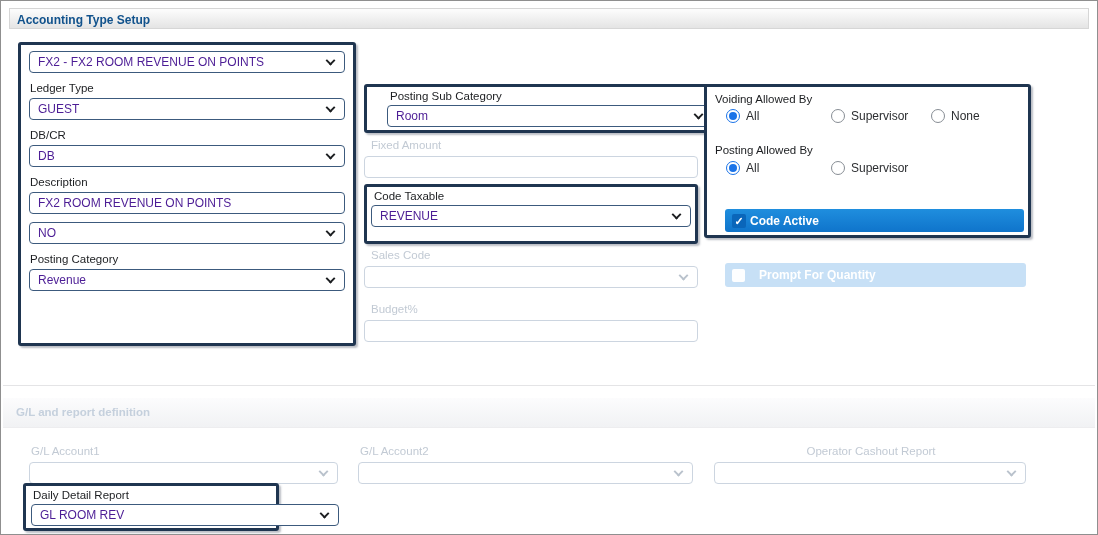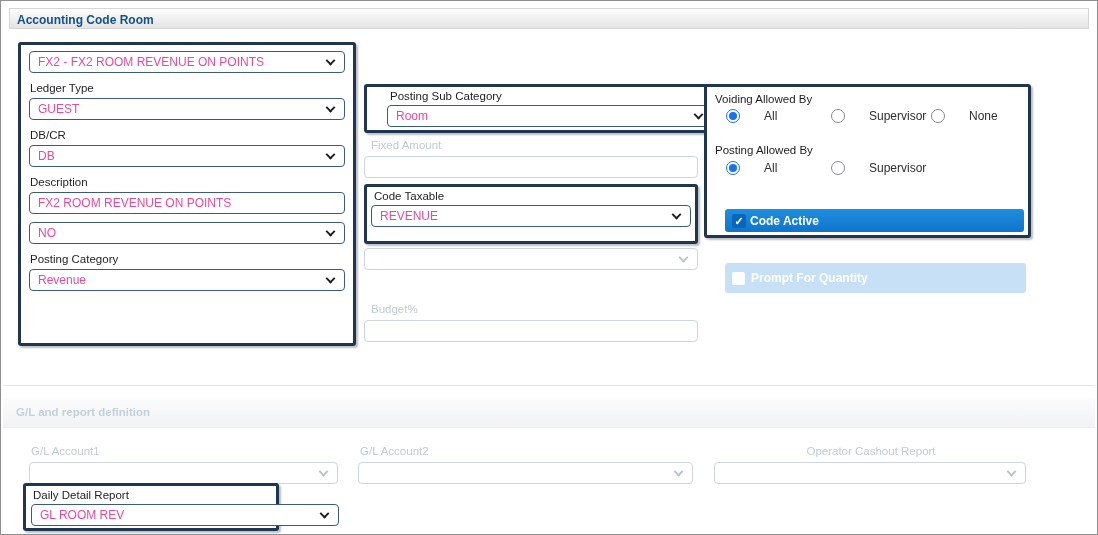--- a/index.html
+++ b/index.html
@@ -42,21 +42,21 @@
     white-space: nowrap;
   }
   .lbl.dis { color: #c2cad4; }
 
   .ctrl {
     position: relative;
     height: 22px; line-height: 20px;
     background: #fff;
     border: 1px solid #3c5a7d;
     border-radius: 4px;
-    font-size: 12px; color: #ec4899;
+    font-size: 12px; color: #4c1d95;
     padding: 0 22px 0 8px;
     white-space: nowrap; overflow: hidden;
   }
   .ctrl.noarrow { padding-right: 8px; }
   .ctrl.dis { border-color: #ccd5e0; color: #b7c0cb; }
 
   .chev {
     position: absolute; right: 10px; top: 50%;
     width: 7px; height: 7px;
     border-right: 2px solid #1c1e21; border-bottom: 2px solid #1c1e21;
@@ -79,21 +79,21 @@
   .fg-fixed  { top: 137px; }
   .fg-sales  { top: 247px; }
   .fg-budget { top: 301px; }
 
   
   .perm-box { left: 703px; top: 83px; width: 327px; height: 154px; }
   .perm-box .lbl { position: absolute; left: 8px; font-weight: normal; }
   .perm-lbl-void { top: 5px; }
   .perm-lbl-post { top: 56px; }
 
-  .ropt { position: absolute; display: flex; align-items: center; gap: 24px; cursor: default; }
+  .ropt { position: absolute; display: flex; align-items: center; gap: 6px; cursor: default; }
   .row1 { top: 22px; } .row2 { top: 74px; }
   .rx0 { left: 19px; } .rx1 { left: 124px; } .rx2 { left: 224px; }
   .radio {
     width: 14px; height: 14px; border-radius: 50%;
     border: 1px solid #878d94; background: #fff; position: relative; flex: none;
   }
   .radio.sel { border-color: #1a73e8; }
   .radio.sel::after {
     content: ""; position: absolute; left: 2px; top: 2px; right: 2px; bottom: 2px;
     border-radius: 50%; background: #1a73e8;
@@ -109,23 +109,23 @@
     font-size: 12px; font-weight: bold; color: #fff;
     cursor: default;
   }
   .btn-active .chk {
     width: 14px; height: 14px; line-height: 14px; text-align: center;
     background: #0a66ba; border-radius: 2px;
     color: #fff; font-size: 11px; font-weight: bold; flex: none;
   }
 
   .btn-prompt {
-    position: absolute; left: 724px; top: 262px; width: 301px; height: 30px;
+    position: absolute; left: 724px; top: 262px; width: 301px; height: 24px;
     background: #c7e0f6; border-radius: 3px;
-    display: flex; align-items: center; gap: 6px;
+    display: flex; align-items: center; gap: 14px;
     padding-left: 7px;
     font-size: 12px; font-weight: bold; color: #fff;
   }
   .btn-prompt .box { width: 13px; height: 13px; background: #fdfeff; border-radius: 2px; flex: none; }
 
   
   .divider { position: absolute; left: 2px; right: 2px; top: 384px; height: 1px; background: #e4e4e6; }
   .gl-band {
     position: absolute; left: 2px; right: 2px; top: 397px; height: 30px;
     background: linear-gradient(#fcfcfd, #f1f2f4);
@@ -145,21 +145,21 @@
   .daily-box { left: 22px; top: 482px; width: 256px; height: 48px; padding: 2px 5px; }
   .daily-box .lbl { margin: 0 0 2px 2px; }
   .daily-box .ctrl { width: 308px; }
 </style>
 </head>
 <body>
 
 <div class="page">
 
   <div class="titlebar">
-    <span class="title">Accounting Code Room</span>
+    <span class="title">Accounting Type Setup</span>
   </div>
 
   <div class="hl-box left-panel">
 
     <div class="fg">
       <div class="ctrl">
         <span>FX2 - FX2 ROOM REVENUE ON POINTS</span>
         <span class="chev"></span>
       </div>
     </div>
@@ -221,20 +221,21 @@
 
   <div class="hl-box mid-box2">
     <div class="lbl">Code Taxable</div>
     <div class="ctrl">
       <span>REVENUE</span>
       <span class="chev"></span>
     </div>
   </div>
 
   <div class="abs-fg fg-sales">
+    <div class="lbl dis">Sales Code</div>
     <div class="ctrl dis">
       <span></span>
       <span class="chev dis"></span>
     </div>
   </div>
 
   <div class="abs-fg fg-budget">
     <div class="lbl dis">Budget%</div>
     <div class="ctrl dis noarrow">
       <span></span>

